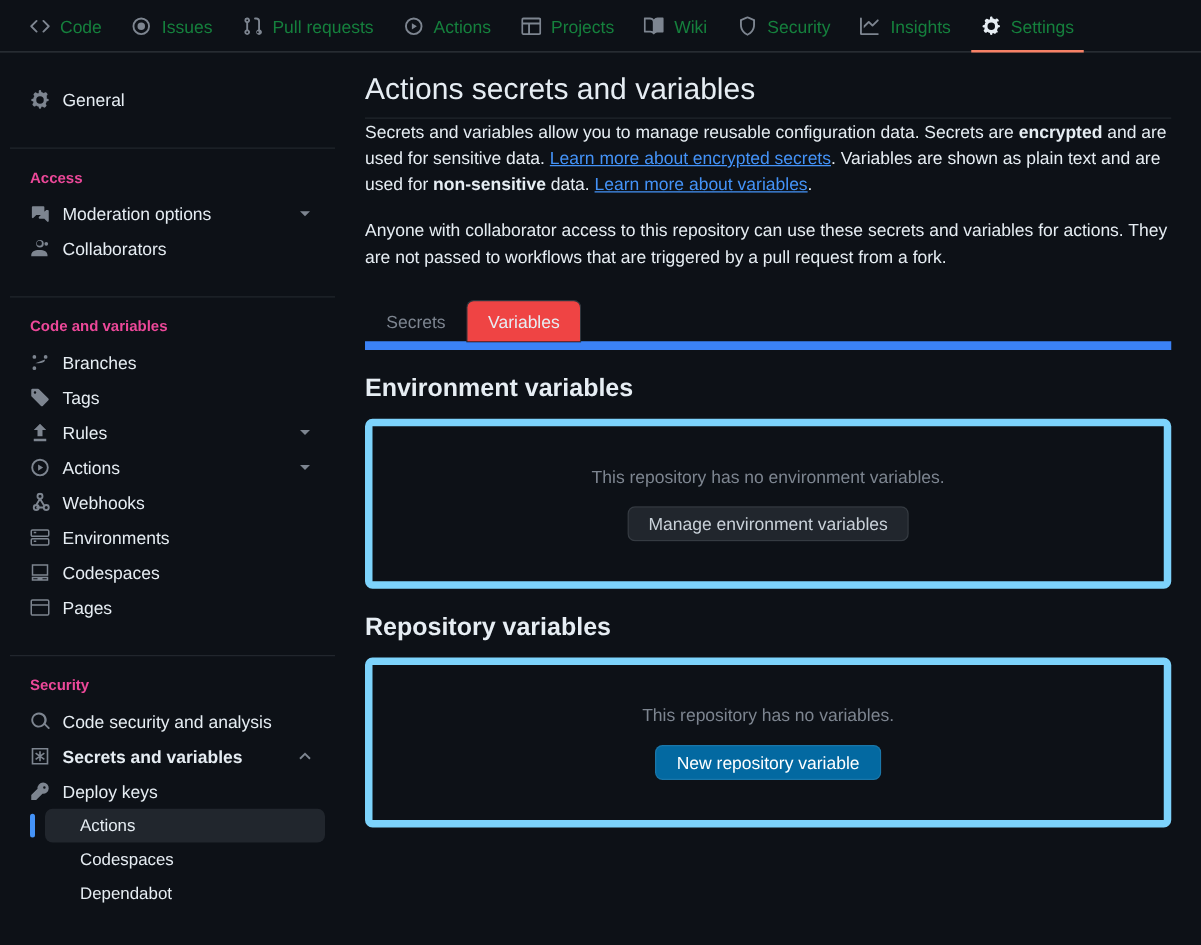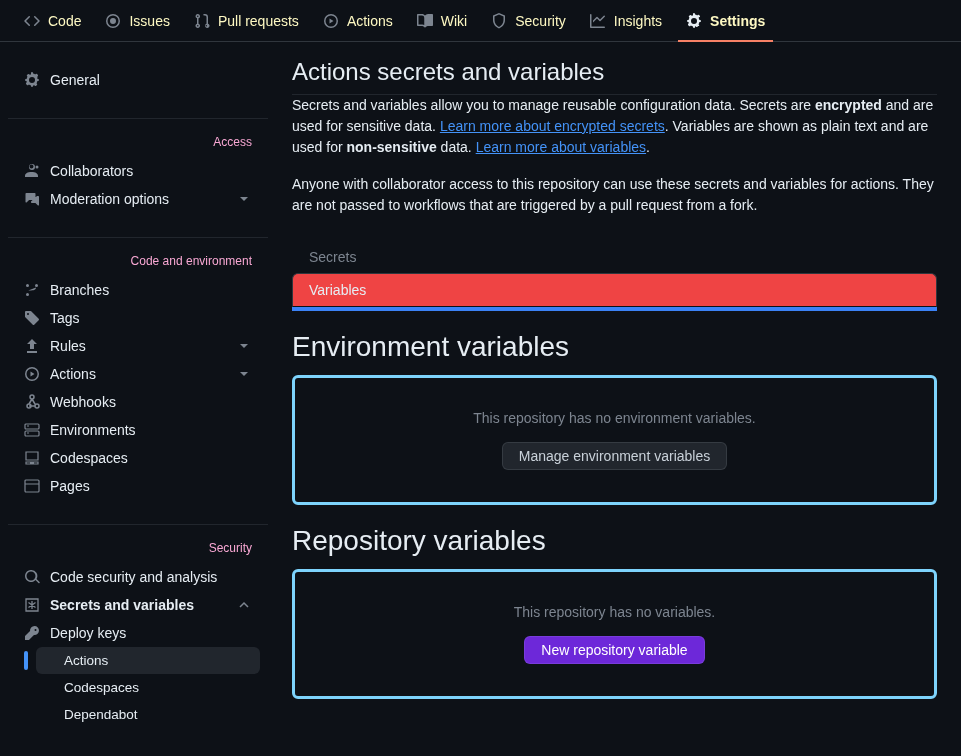--- a/index.html
+++ b/index.html
@@ -22,26 +22,26 @@
     height: 42px;
     border-bottom: 1px solid #30363d;
     gap: 8px;
   }
   .repo-nav-item {
     display: flex;
     align-items: center;
     gap: 8px;
     padding: 0 8px;
     height: 100%;
-    color: #fef9c3;
+    color: #15803d;
     font-size: 14px;
     cursor: pointer;
     position: relative;
   }
-  .repo-nav-item.active { font-weight: 700; }
+  .repo-nav-item.active { font-weight: 400; }
   .repo-nav-item.active::after {
     content: "";
     position: absolute;
     bottom: -1px;
     left: 0;
     right: 0;
     height: 2px;
     background: #f78166;
   }
   .repo-nav-item svg { fill: #7d8590; }
@@ -57,25 +57,24 @@
     padding: 24px 0 0 0;
     flex-shrink: 0;
   }
   .sidebar-section {
     padding: 0 8px 16px 8px;
     margin: 0 8px 8px 8px;
   }
   .sidebar-section + .sidebar-section,
   .sidebar-divider { border-top: 1px solid #21262d; padding-top: 16px; }
   .sidebar-heading {
-    color: #f9a8d4;
+    color: #ec4899;
     font-size: 12px;
-    font-weight: 400;
+    font-weight: 700;
     padding: 0 8px 8px 8px;
-    text-align: right;
   }
   .sidebar-item {
     display: flex;
     align-items: center;
     gap: 10px;
     padding: 6px 8px;
     border-radius: 6px;
     cursor: pointer;
     color: #e6edf3;
     position: relative;
@@ -120,68 +119,67 @@
   }
   .intro p {
     color: #e6edf3;
     line-height: 1.5;
     margin-bottom: 16px;
   }
   .intro strong { font-weight: 600; }
 
   .sub-tabs {
     display: flex;
-    border-bottom: 5px solid #3b82f6;
+    border-bottom: 7px solid #3b82f6;
     margin: 24px 0 16px 0;
-    flex-direction: column;
   }
   .sub-tab {
     padding: 8px 16px;
     color: #7d8590;
     cursor: pointer;
     border: 1px solid transparent;
     border-top-left-radius: 6px;
     border-top-right-radius: 6px;
     margin-bottom: -1px;
   }
   .sub-tab.active {
     color: #e6edf3;
     background: #ef4444;
     border-color: #30363d;
     border-bottom-color: #0d1117;
   }
 
   .section-heading {
-    font-size: 28px;
-    font-weight: 400;
+    font-size: 20px;
+    font-weight: 700;
     margin: 20px 0 12px 0;
   }
   .empty-box {
-    border: 3px solid #7dd3fc;
+    border: 6px solid #7dd3fc;
     border-radius: 6px;
     padding: 32px 16px;
     text-align: center;
   }
   .empty-text {
     color: #7d8590;
     margin-bottom: 16px;
   }
   .btn {
     display: inline-block;
     padding: 5px 16px;
     font-size: 14px;
     border-radius: 6px;
     border: 1px solid rgba(240,246,252,0.1);
     background: #21262d;
     color: #c9d1d9;
     cursor: pointer;
     font-weight: 500;
   }
   .btn.primary {
-    background: #6d28d9;
+    background: #0369a1;
     border-color: rgba(240,246,252,0.1);
     color: #fff;
   }
 </style>
 </head>
 <body>
 
 <nav class="repo-nav">
   <div class="repo-nav-item">
     <svg width="16" height="16" viewBox="0 0 16 16">
@@ -202,20 +200,26 @@
     <span>Pull requests</span>
   </div>
   <div class="repo-nav-item">
     <svg width="16" height="16" viewBox="0 0 16 16">
         <path d="M8 1a7 7 0 100 14A7 7 0 008 1zM2.5 8a5.5 5.5 0 1111 0 5.5 5.5 0 01-11 0zM6.5 5.5l4 2.5-4 2.5v-5z"></path>
       </svg>
     <span>Actions</span>
   </div>
   <div class="repo-nav-item">
     <svg width="16" height="16" viewBox="0 0 16 16">
+        <path d="M1.75 1A1.75 1.75 0 000 2.75v10.5C0 14.22.78 15 1.75 15h12.5A1.75 1.75 0 0016 13.25V2.75A1.75 1.75 0 0014.25 1H1.75zM1.5 2.75a.25.25 0 01.25-.25h12.5a.25.25 0 01.25.25V5h-13V2.75zM1.5 6.5h4v7H1.75a.25.25 0 01-.25-.25V6.5zm5.5 7v-7h7.5v6.75a.25.25 0 01-.25.25H7z"></path>
+      </svg>
+    <span>Projects</span>
+  </div>
+  <div class="repo-nav-item">
+    <svg width="16" height="16" viewBox="0 0 16 16">
         <path d="M0 1.75A.75.75 0 01.75 1h4.253c1.227 0 2.317.59 3 1.501A3.744 3.744 0 0111.006 1h4.245a.75.75 0 01.75.75v10.5a.75.75 0 01-.75.75h-4.507a2.25 2.25 0 00-1.591.659l-.622.621a.75.75 0 01-1.06 0l-.622-.621A2.25 2.25 0 005.258 13H.75a.75.75 0 01-.75-.75V1.75zm8.755 3a2.25 2.25 0 012.25-2.25H14.5v9h-3.757c-.71 0-1.4.201-1.992.572l.004-7.322zm-1.504 7.324l.004-5.073-.002-2.253A2.25 2.25 0 005.003 2.5H1.5v9h3.757a3.75 3.75 0 011.994.574z"></path>
       </svg>
     <span>Wiki</span>
   </div>
   <div class="repo-nav-item">
     <svg width="16" height="16" viewBox="0 0 16 16">
         <path d="M8 0l6 2.5V7c0 4-2.5 7-6 8.5C4.5 14 2 11 2 7V2.5L8 0zm0 1.6L3.5 3.5V7c0 3.2 1.9 5.6 4.5 6.9C10.6 12.6 12.5 10.2 12.5 7V3.5L8 1.6z"></path>
       </svg>
     <span>Security</span>
   </div>
@@ -241,39 +245,39 @@
       <div class="sidebar-item">
         <svg class="lead" viewBox="0 0 16 16">
             <path d="M8 0a1 1 0 011 1v.6a6.5 6.5 0 012.2.91l.43-.43a1 1 0 011.41 0l.71.71a1 1 0 010 1.41l-.43.43A6.5 6.5 0 0113.4 7H14a1 1 0 011 1 1 1 0 01-1 1h-.6a6.5 6.5 0 01-.91 2.2l.43.43a1 1 0 010 1.41l-.71.71a1 1 0 01-1.41 0l-.43-.43A6.5 6.5 0 019 13.4V14a1 1 0 01-2 0v-.6a6.5 6.5 0 01-2.2-.91l-.43.43a1 1 0 01-1.41 0l-.71-.71a1 1 0 010-1.41l.43-.43A6.5 6.5 0 012.6 9H2a1 1 0 010-2h.6a6.5 6.5 0 01.91-2.2l-.43-.43a1 1 0 010-1.41l.71-.71a1 1 0 011.41 0l.43.43A6.5 6.5 0 017 2.6V2 1a1 1 0 011-1zm0 5a3 3 0 100 6 3 3 0 000-6z"></path>
           </svg>
         <span>General</span>
       </div>
     </div>
 
     <div class="sidebar-section sidebar-divider">
       <div class="sidebar-heading">Access</div>
-      <div class="sidebar-item">
-        <svg class="lead" viewBox="0 0 16 16">
-            <path d="M5.5 3.5a2 2 0 114 0 2 2 0 01-4 0zM11 4a3 3 0 10-6 0 3 3 0 006 0zM1 13c0-2.5 2.5-4 6.5-4s6.5 1.5 6.5 4v1H1v-1zm10.5-9a1.5 1.5 0 113 0 1.5 1.5 0 01-3 0z"></path>
-          </svg>
-        <span>Collaborators</span>
-      </div>
       <div class="sidebar-item">
         <svg class="lead" viewBox="0 0 16 16">
             <path d="M1.5 2.75A.75.75 0 012.25 2h8.5a.75.75 0 01.75.75v5.5a.75.75 0 01-.75.75H5.06l-2.28 2.28A.75.75 0 011.5 10.75v-8zM13 5h1.25a.75.75 0 01.75.75v8a.75.75 0 01-1.28.53L11.44 12H7.75A.75.75 0 017 11.25V10.5"></path>
           </svg>
         <span>Moderation options</span>
         <svg class="chev" width="16" height="16" viewBox="0 0 16 16">
             <path d="M4 6l4 4 4-4"></path>
           </svg>
       </div>
+      <div class="sidebar-item">
+        <svg class="lead" viewBox="0 0 16 16">
+            <path d="M5.5 3.5a2 2 0 114 0 2 2 0 01-4 0zM11 4a3 3 0 10-6 0 3 3 0 006 0zM1 13c0-2.5 2.5-4 6.5-4s6.5 1.5 6.5 4v1H1v-1zm10.5-9a1.5 1.5 0 113 0 1.5 1.5 0 01-3 0z"></path>
+          </svg>
+        <span>Collaborators</span>
+      </div>
     </div>
 
     <div class="sidebar-section sidebar-divider">
-      <div class="sidebar-heading">Code and environment</div>
+      <div class="sidebar-heading">Code and variables</div>
       <div class="sidebar-item">
         <svg class="lead" viewBox="0 0 16 16">
             <path d="M3.5 2a1.5 1.5 0 100 3 1.5 1.5 0 000-3zm0 9a1.5 1.5 0 100 3 1.5 1.5 0 000-3zm9-9a1.5 1.5 0 100 3 1.5 1.5 0 000-3zM4.25 5.5v5M12 5.5c0 3-4 3-7.75 3"></path>
           </svg>
         <span>Branches</span>
       </div>
       <div class="sidebar-item">
         <svg class="lead" viewBox="0 0 16 16">
             <path d="M1 6.5V2a1 1 0 011-1h4.5a1 1 0 01.7.3l7.5 7.5a1 1 0 010 1.4l-4.5 4.5a1 1 0 01-1.4 0L1.3 7.2A1 1 0 011 6.5zM4 5a1 1 0 100-2 1 1 0 000 2z"></path>
           </svg>

